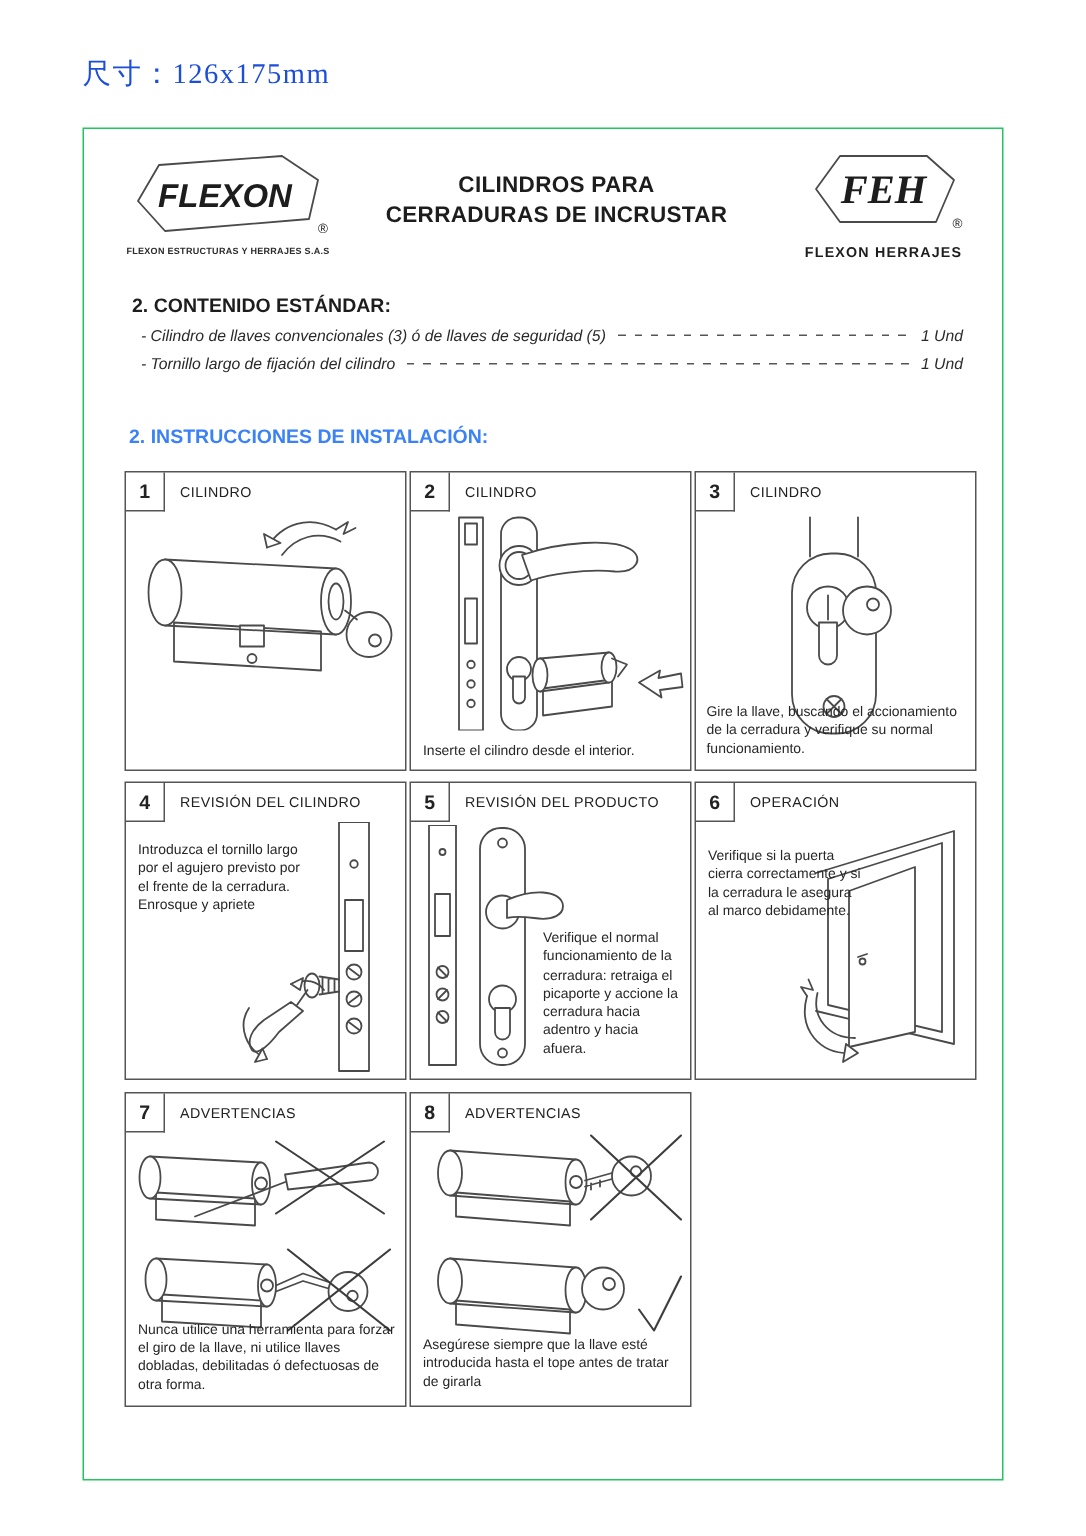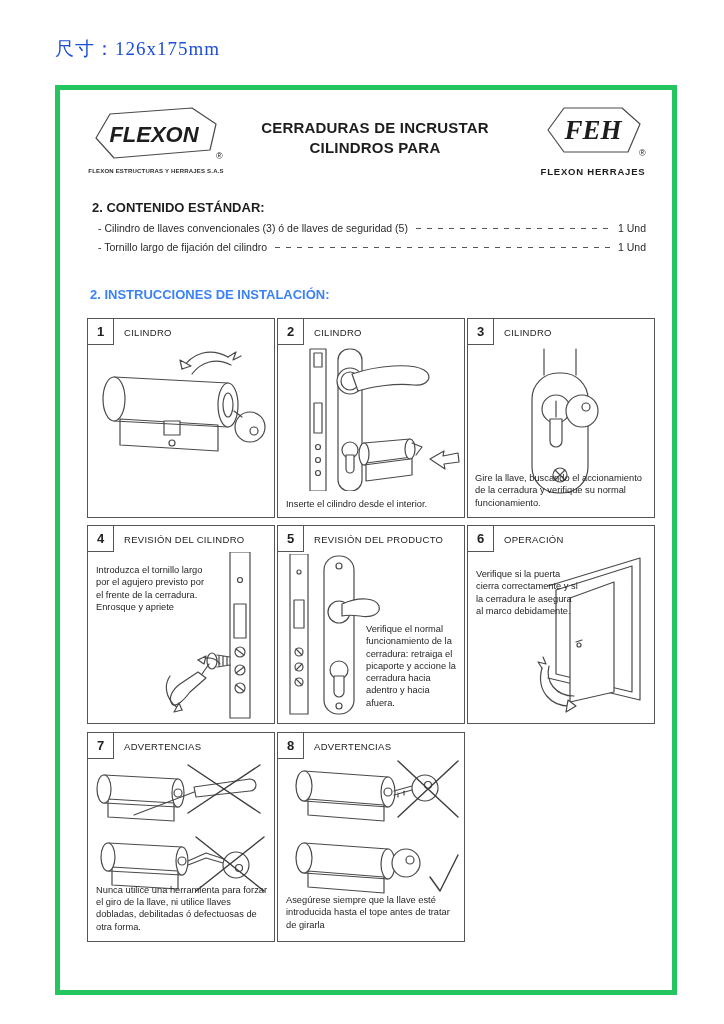--- a/index.html
+++ b/index.html
@@ -2,33 +2,33 @@
 <html><head>
 <meta charset="utf-8">
 <style>
   html,body { margin:0; padding:0; }
   body {
     width:724px; height:1024px; position:relative; background:#ffffff;
     font-family:"Liberation Sans", sans-serif; color:#222;
     -webkit-font-smoothing:antialiased;
   }
   .size-label { position:absolute; left:55px; top:36px; font-family:"Liberation Serif", serif; font-size:19px; color:#1d4ed8; letter-spacing:1px; }
-  .frame { position:absolute; left:55px; top:85px; width:612px; height:900px; border:5px solid #22c55e; background:#fff; }
+  .frame { position:absolute; left:55px; top:85px; width:612px; height:900px; border:1px solid #22c55e; background:#fff; }
 
   
   .logo-flexon { position:absolute; left:28px; top:14px; width:136px; text-align:center; }
   .logo-flexon .sub { font-size:6px; font-weight:bold; letter-spacing:.2px; color:#2b2b2b; margin-top:2px; white-space:nowrap; }
   .doc-title { position:absolute; left:195px; top:28px; width:240px; text-align:center; font-weight:bold; font-size:15px; line-height:1.3; color:#1d1d1d; letter-spacing:.2px; }
   .logo-feh { position:absolute; left:478px; top:12px; width:110px; text-align:center; }
   .logo-feh .sub { font-size:9.5px; font-weight:bold; letter-spacing:.8px; color:#1d1d1d; margin-top:4px; white-space:nowrap; }
 
   
   .h1-std { position:absolute; left:32px; top:110px; font-size:13px; font-weight:bold; color:#1d1d1d; }
   .content-list { position:absolute; left:38px; top:132px; width:548px; }
-  .content-row { display:flex; align-items:baseline; font-size:10.5px; color:#2a2a2a; margin-bottom:7px; }
+  .content-row { display:flex; align-items:baseline; font-size:10.5px; color:#2a2a2a; margin-bottom:7px;font-style:italic; }
   .content-row .leader { flex:1; height:1px; margin:0 8px; position:relative; top:-3px;
       background-image:repeating-linear-gradient(to right,#555 0 5px,transparent 5px 11px); }
   .content-row .qty { white-space:nowrap; }
 
   
   .h2-inst { position:absolute; left:30px; top:197px; font-size:13px; font-weight:bold; color:#3b82f6; }
 
   
   .step { position:absolute; border:1px solid #555; background:#fff; }
   .step-head { display:flex; height:26px; }
@@ -71,22 +71,22 @@
       <g class="ln" stroke-width="4">
         <polygon class="wf" points="8,34 22,10 104,4 128,20 122,46 26,54"></polygon>
       </g>
       <text x="66" y="38" text-anchor="middle" font-family="Liberation Sans, sans-serif" font-size="22" font-weight="bold" font-style="italic" fill="#1d1d1d">FLEXON</text>
       <text x="128" y="55" font-size="9" fill="#1d1d1d">®</text>
     </svg>
     <div class="sub">FLEXON ESTRUCTURAS Y HERRAJES S.A.S</div>
   </div>
 
   <div class="doc-title">
+    <div>CILINDROS PARA</div>
     <div>CERRADURAS DE INCRUSTAR</div>
-    <div>CILINDROS PARA</div>
   </div>
 
   <div class="logo-feh">
     <svg width="110" height="56" viewBox="0 0 110 56">
       <g class="ln" stroke-width="4">
         <polygon class="wf" points="10,28 26,6 84,6 102,22 90,50 26,50"></polygon>
       </g>
       <text x="55" y="37" text-anchor="middle" font-family="Liberation Serif, serif" font-size="27" font-weight="bold" font-style="italic" fill="#1d1d1d">FEH</text>
       <text x="101" y="54" font-size="9" fill="#1d1d1d">®</text>
     </svg>

